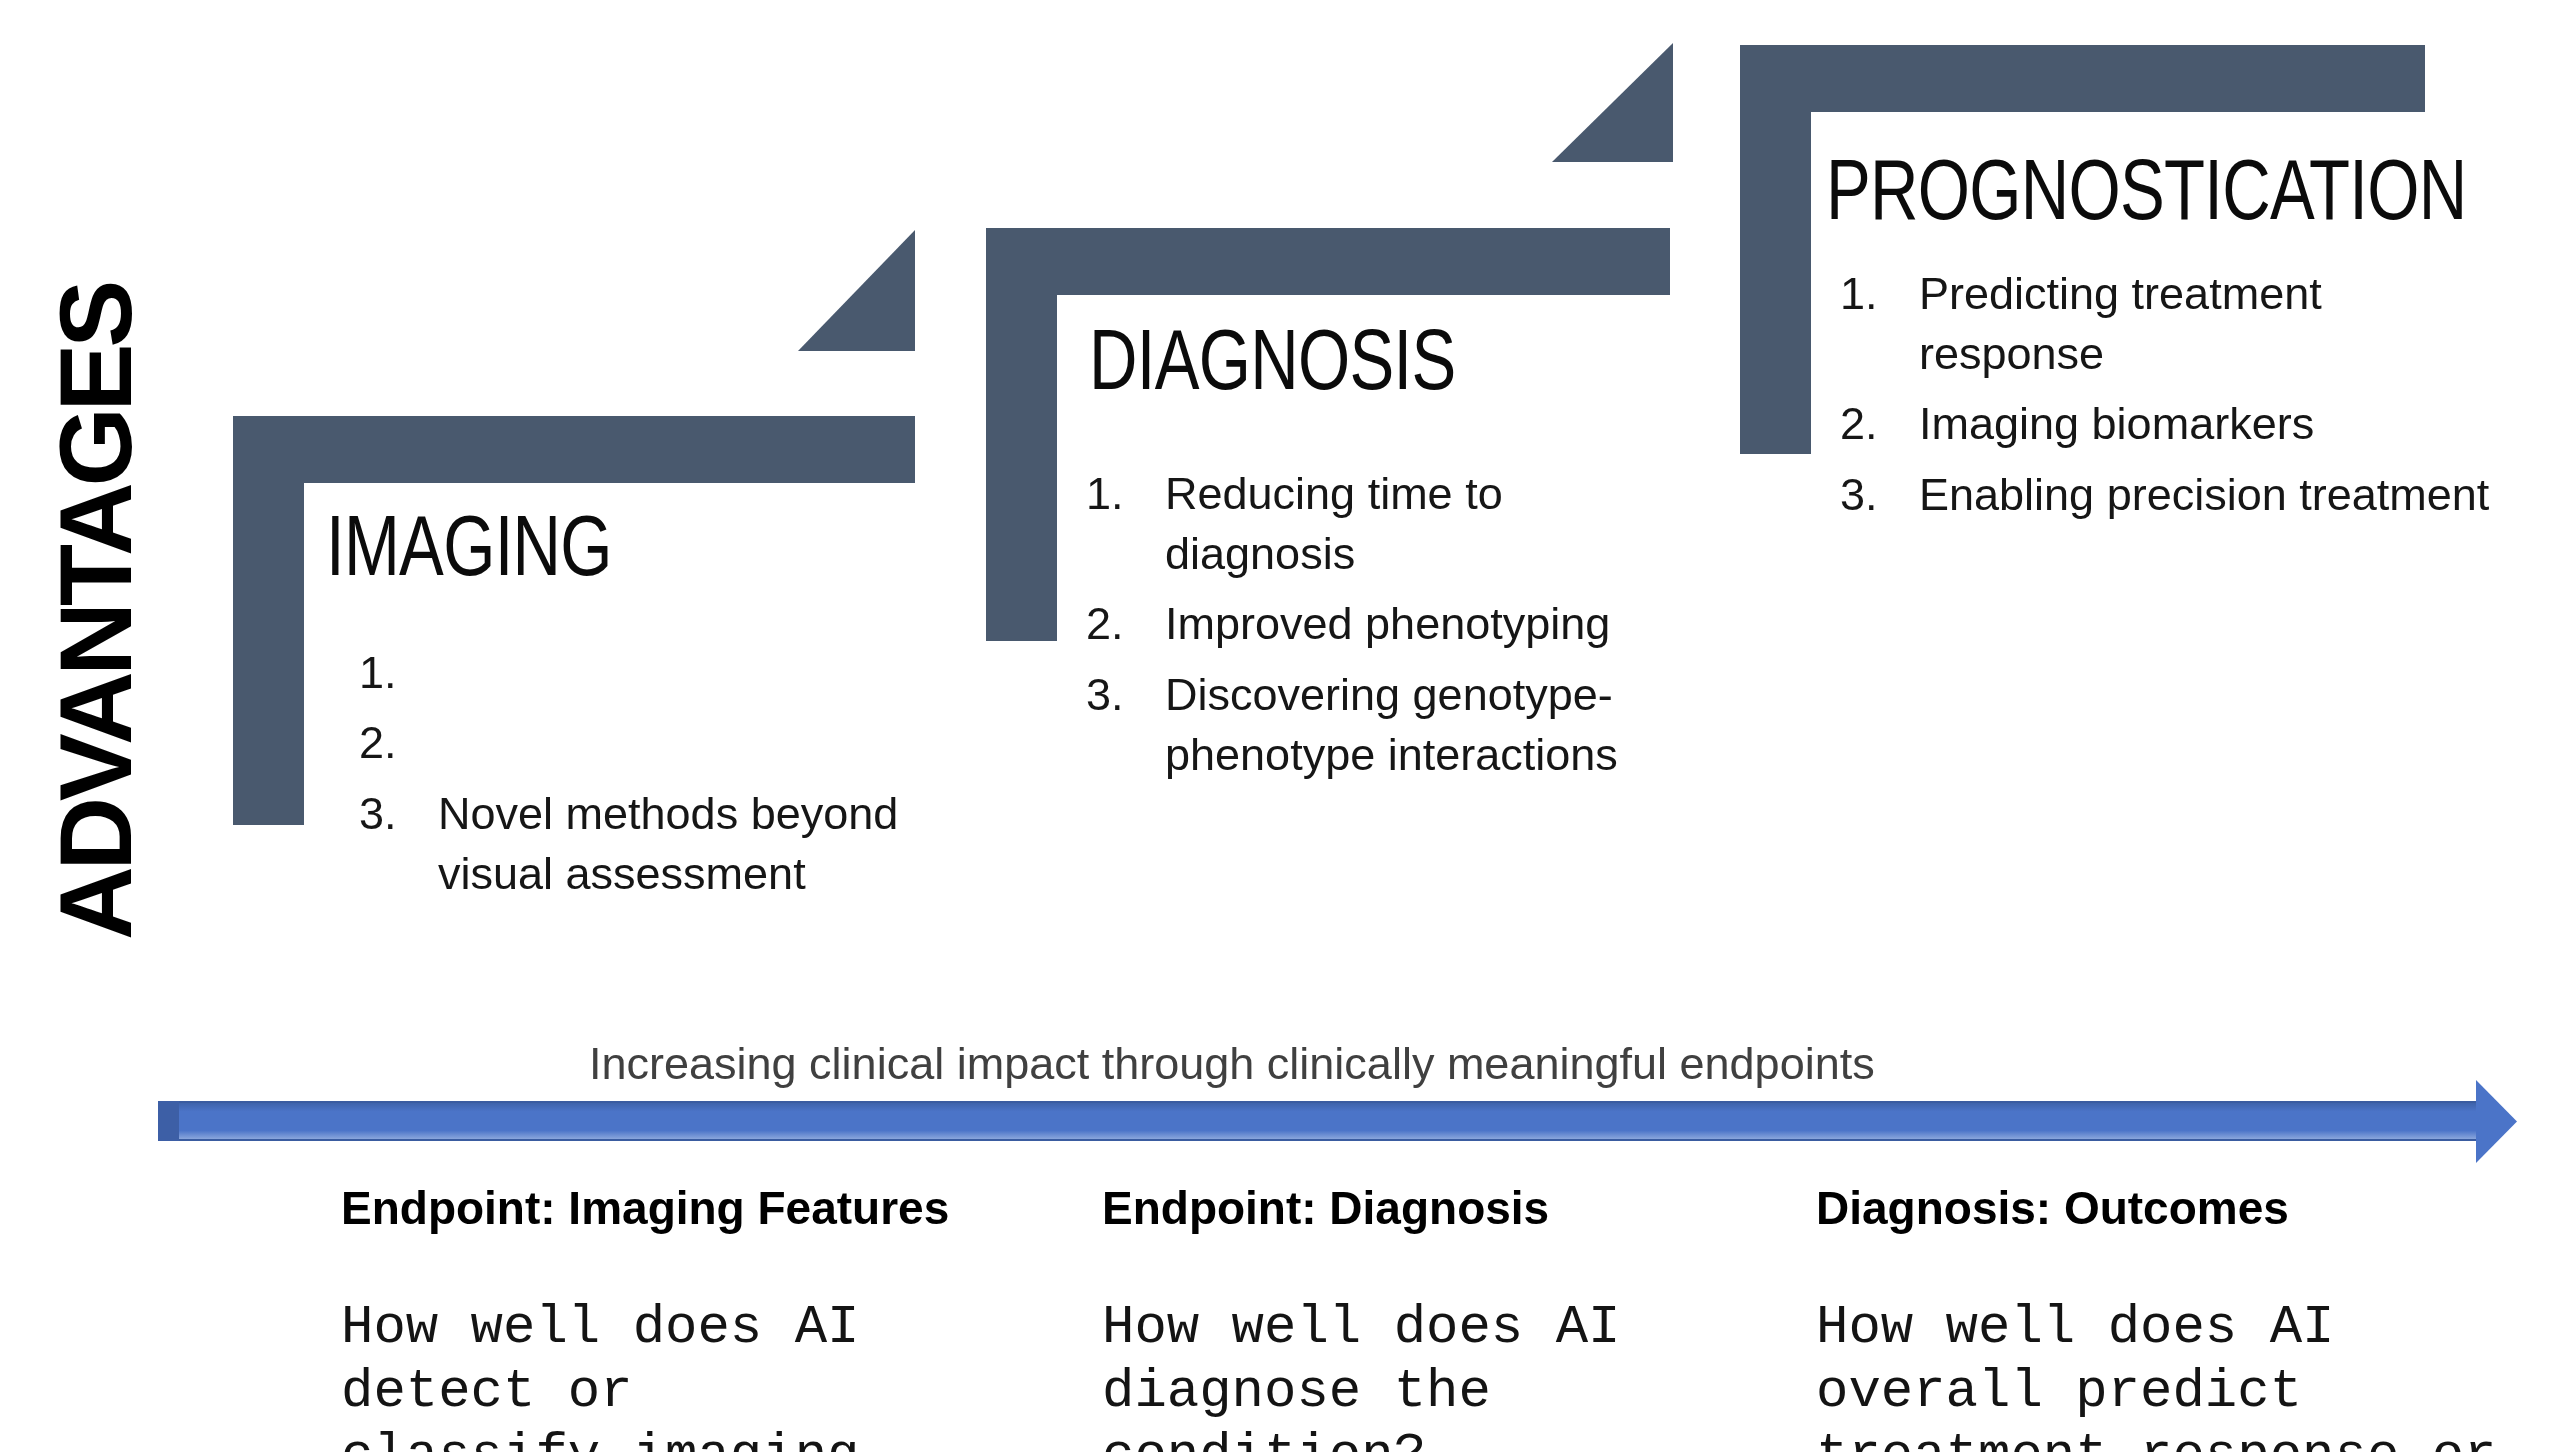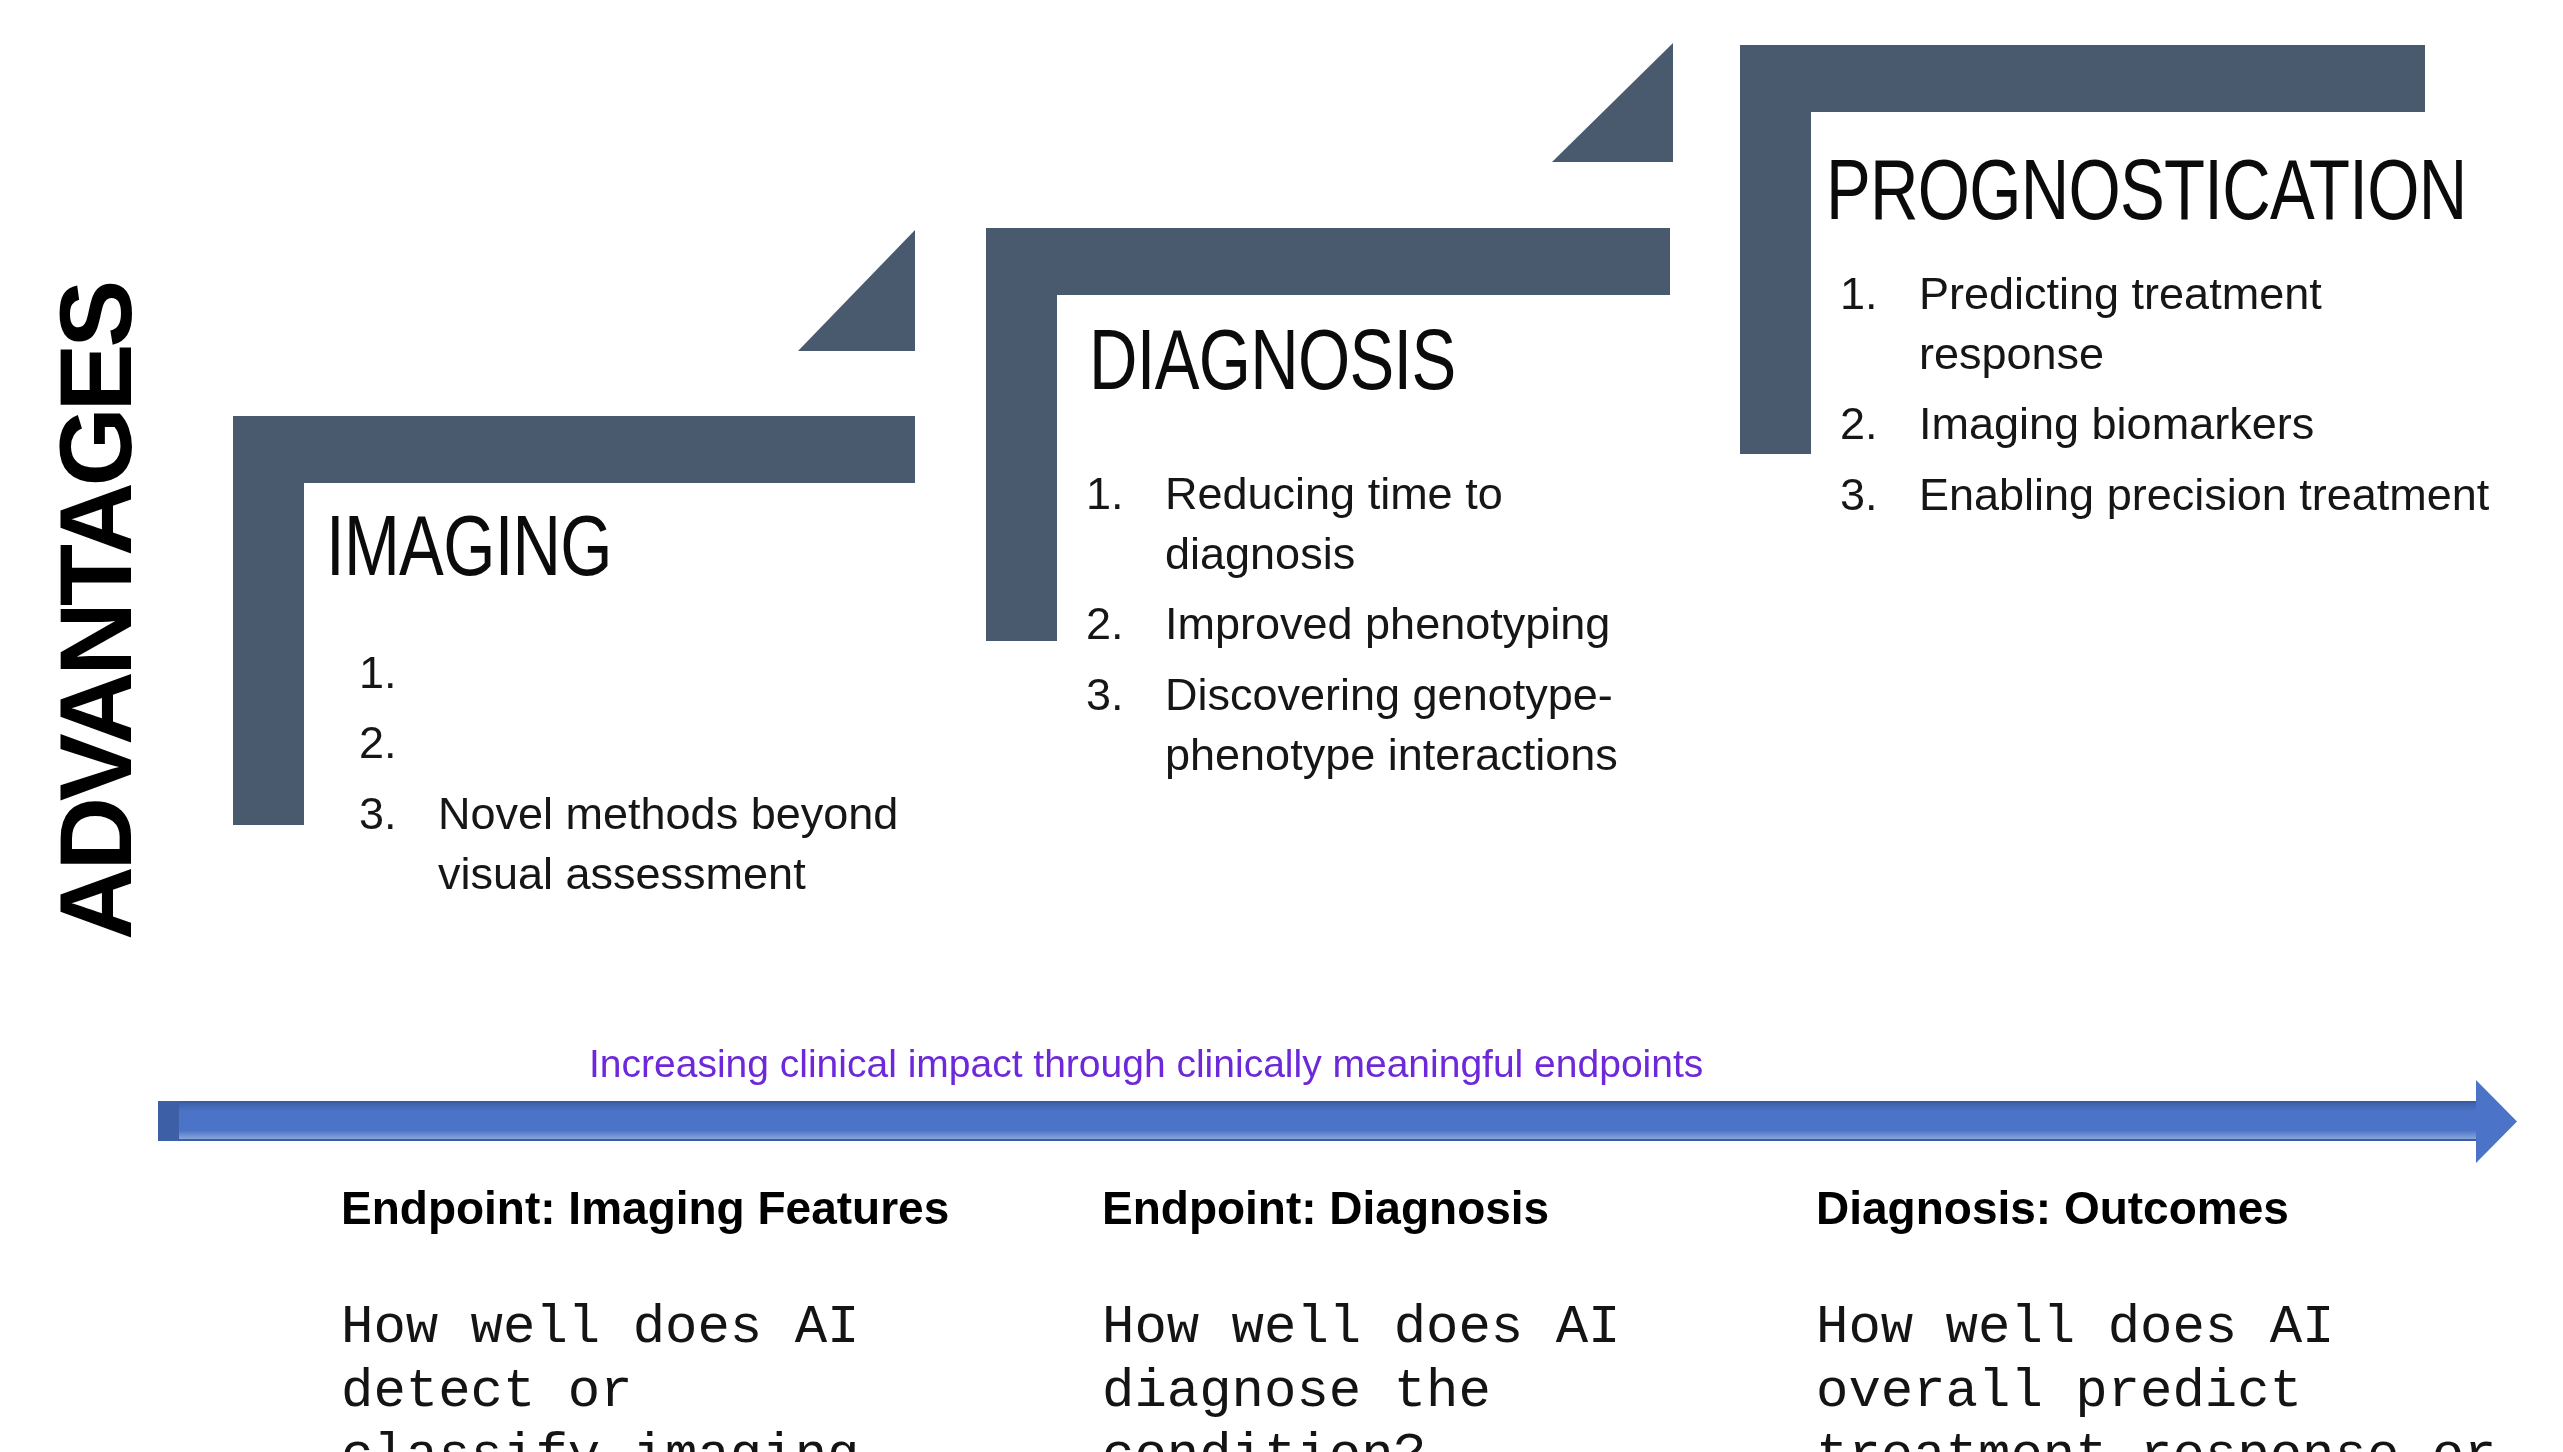--- a/index.html
+++ b/index.html
@@ -28,21 +28,21 @@
   .num{flex:0 0 79px;}
   .itxt{white-space:pre-line;}
   
   #advantages{
     position:absolute;left:38px;top:970px;width:716px;
     transform:rotate(-90deg);transform-origin:0 0;
     font-size:102px;font-weight:800;letter-spacing:-4.3px;
     text-align:center;white-space:nowrap;color:#000;
   }
   
-  #arrow-label{position:absolute;left:589px;top:1036px;font-size:39px;line-height:55px;color:#6d28d9;}
+  #arrow-label{position:absolute;left:589px;top:1036px;font-size:45px;line-height:55px;color:#404040;}
   #arrow-shaft{
     position:absolute;left:158px;top:1101px;width:2321px;height:40px;box-sizing:border-box;
     background:linear-gradient(180deg,#3e63ab 0%,var(--arrow-fill,#4B74C8) 24%,var(--arrow-fill,#4B74C8) 76%,#8aa6dc 100%);
     border-top:2.6px solid var(--arrow-border,#3A5CA0);
     border-bottom:2.6px solid var(--arrow-border,#3A5CA0);
   }
   #arrow-cap{position:absolute;left:158px;top:1101px;width:21px;height:40px;background:var(--arrow-cap,#3D5FA6);}
   #arrow-head{
     position:absolute;left:2476px;top:1080px;width:41px;height:83px;
     background:var(--arrow-fill,#4B74C8);

